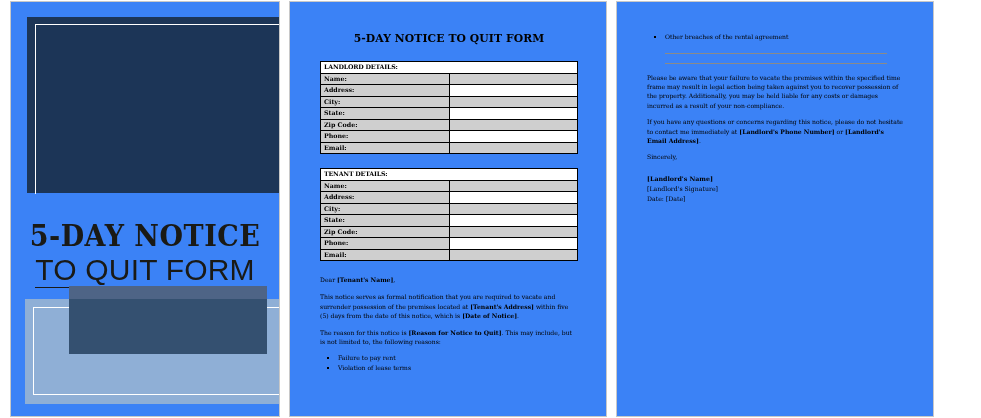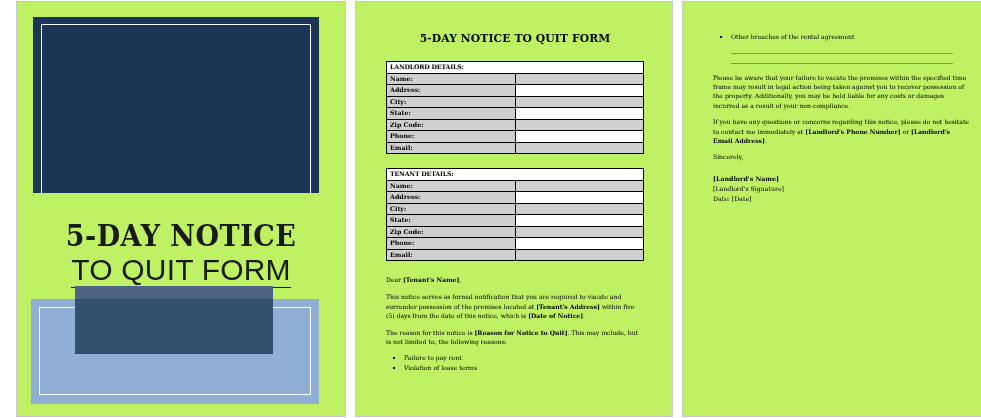--- a/index.html
+++ b/index.html
@@ -13,29 +13,29 @@
     position:relative;
     width:981px;height:418px;
     display:flex;
     gap:0;
     background:#ffffff;
   }
 
   
   .page{
     position:relative;
-    background:#bef264;
+    background:#3b82f6;
     border:1px solid #c8c8c8;
     box-sizing:border-box;
     overflow:hidden;
     flex:0 0 auto;
   }
 
   
-  #page-cover{width:330px;height:416px;margin-left:16px;margin-top:1px;}
+  #page-cover{width:270px;height:416px;margin-left:10px;margin-top:1px;}
 
   .cover-navy{
     position:absolute;
     left:16px;top:15px;
     width:286px;height:176px;
     background:#1c3557;
     box-sizing:border-box;
   }
   .cover-navy::after{
     content:"";

